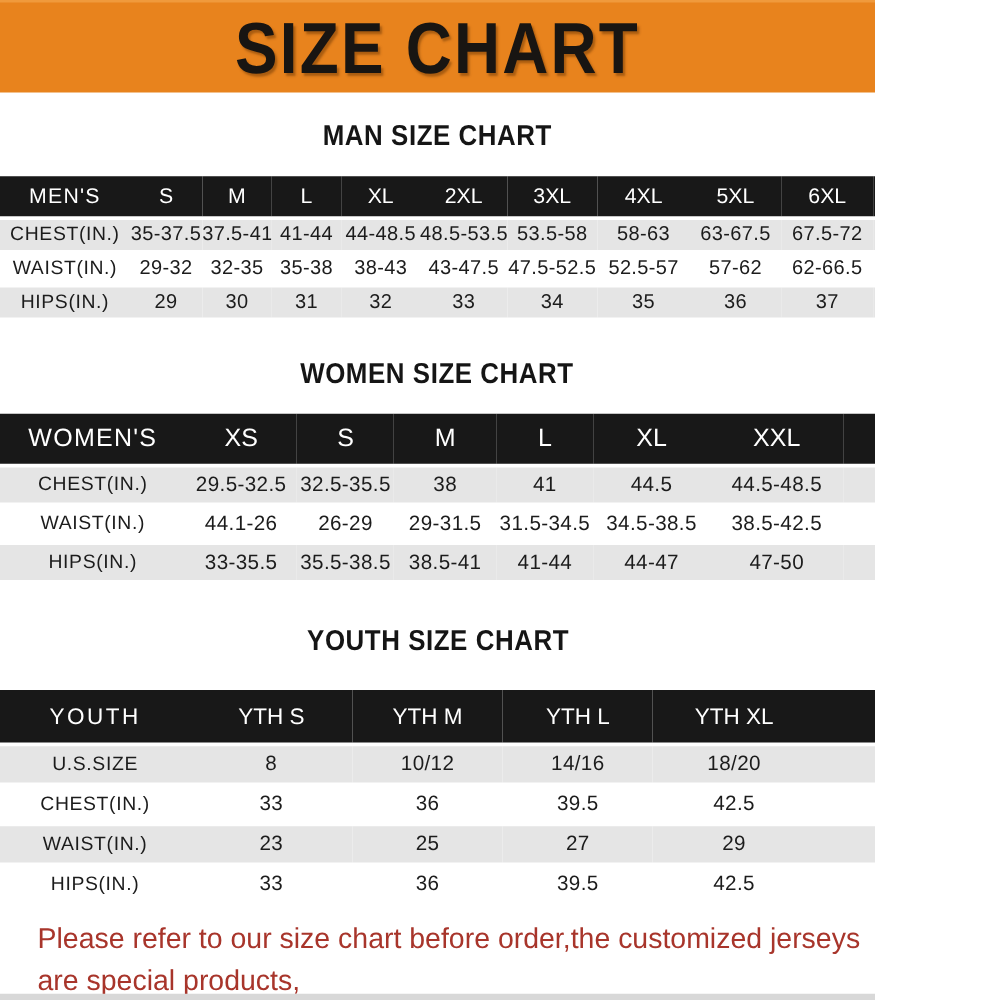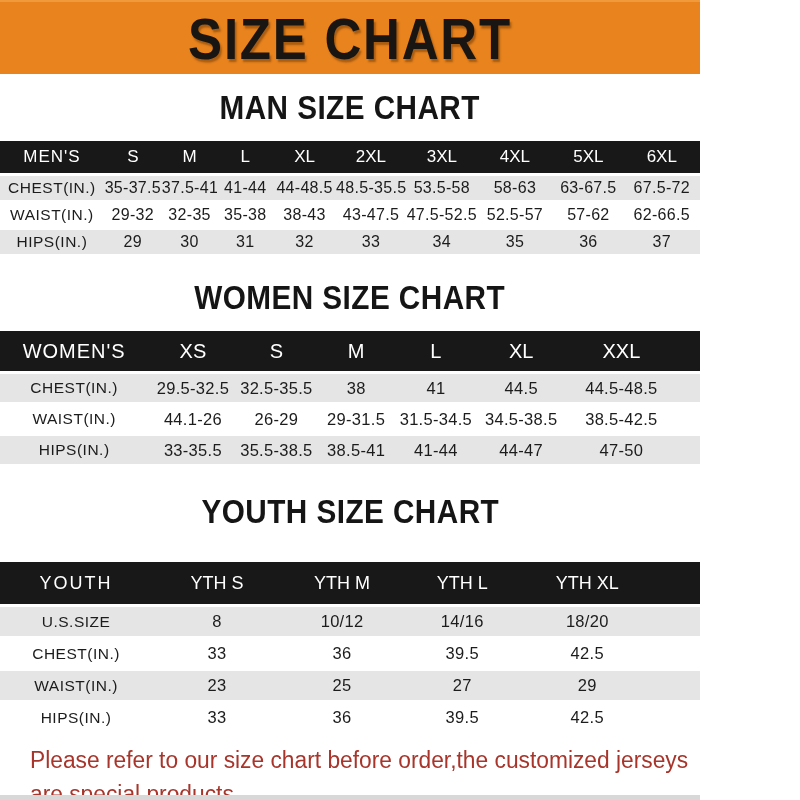--- a/index.html
+++ b/index.html
@@ -7,25 +7,25 @@
   .page{position:relative;width:700px;height:800px;background:#ffffff;overflow:hidden;}
 
   
   .banner{height:72px;background:#e8831d;display:flex;align-items:center;justify-content:center;
           border-top:2px solid #f09a3c;}
   .banner-title{font-size:58px;font-weight:bold;color:#181512;letter-spacing:2px;
                 display:inline-block;transform:scaleX(0.88);
                 text-shadow:2px 3px 2px rgba(90,45,0,0.45);}
 
   
-  .heading{text-align:center;font-weight:bold;color:#151515;font-size:33px;line-height:34px;}
+  .heading{text-align:center;font-weight:bold;color:#151515;font-size:23px;line-height:34px;}
   .heading span{display:inline-block;transform:scaleX(0.90);letter-spacing:0.5px;}
   .heading.men{margin:17px 0 13px 0;}
   .heading.women{margin:24px 0 13px 0;}
-  .heading.youth{margin:28px 0 30px 0;}
+  .heading.youth{margin:28px 0 20px 0;}
 
   
   table.size-table{width:742px;margin:0 auto;border-collapse:separate;border-spacing:0 3px;
                    table-layout:fixed;}
   table.size-table th,table.size-table td{text-align:center;padding:0;white-space:nowrap;
                    overflow:hidden;color:#1c1c1c;}
   tr.hdr th{background:#181818;color:#ffffff;font-weight:normal;}
   th.tbl-label{font-weight:bold;text-align:left;padding-left:12px;letter-spacing:1px;}
   tr.gray td{background:#e5e5e5;}
   td.row-label{font-size:15.5px;letter-spacing:0.5px;}
@@ -92,21 +92,21 @@
       <th>5XL</th>
       <th>6XL</th>
       <th></th>
     </tr>
     <tr class="gray">
       <td class="row-label">CHEST(IN.)</td>
       <td class="val">35-37.5</td>
       <td class="val">37.5-41</td>
       <td class="val">41-44</td>
       <td class="val">44-48.5</td>
-      <td class="val">48.5-35.5</td>
+      <td class="val">48.5-53.5</td>
       <td class="val">53.5-58</td>
       <td class="val">58-63</td>
       <td class="val">63-67.5</td>
       <td class="val">67.5-72</td>
       <td></td>
     </tr>
     <tr>
       <td class="row-label">WAIST(IN.)</td>
       <td class="val">29-32</td>
       <td class="val">32-35</td>

